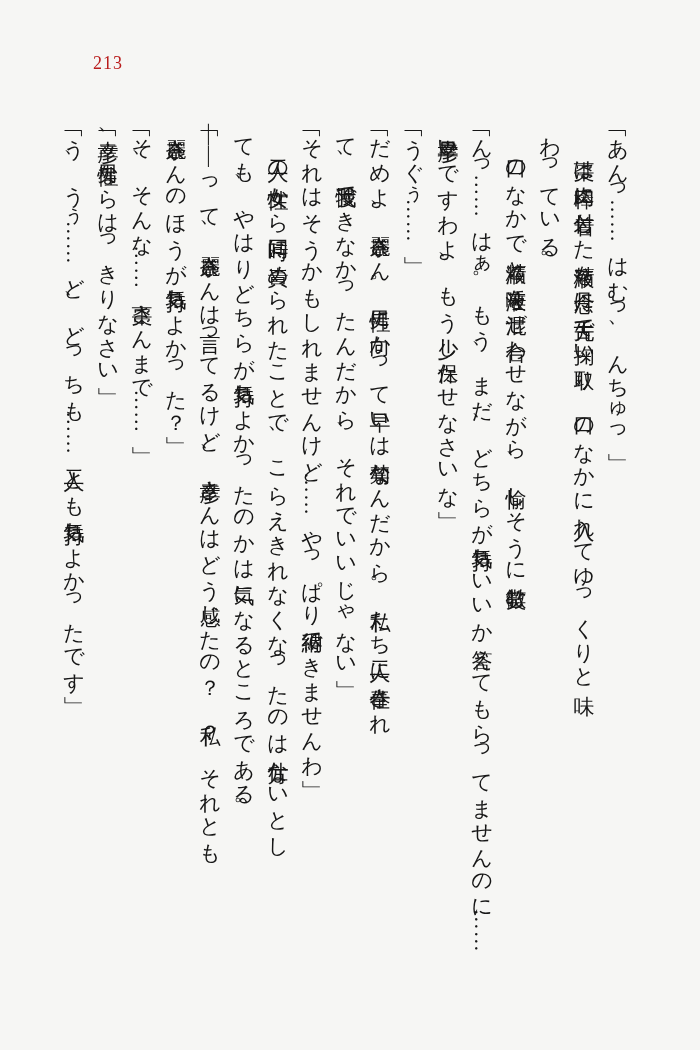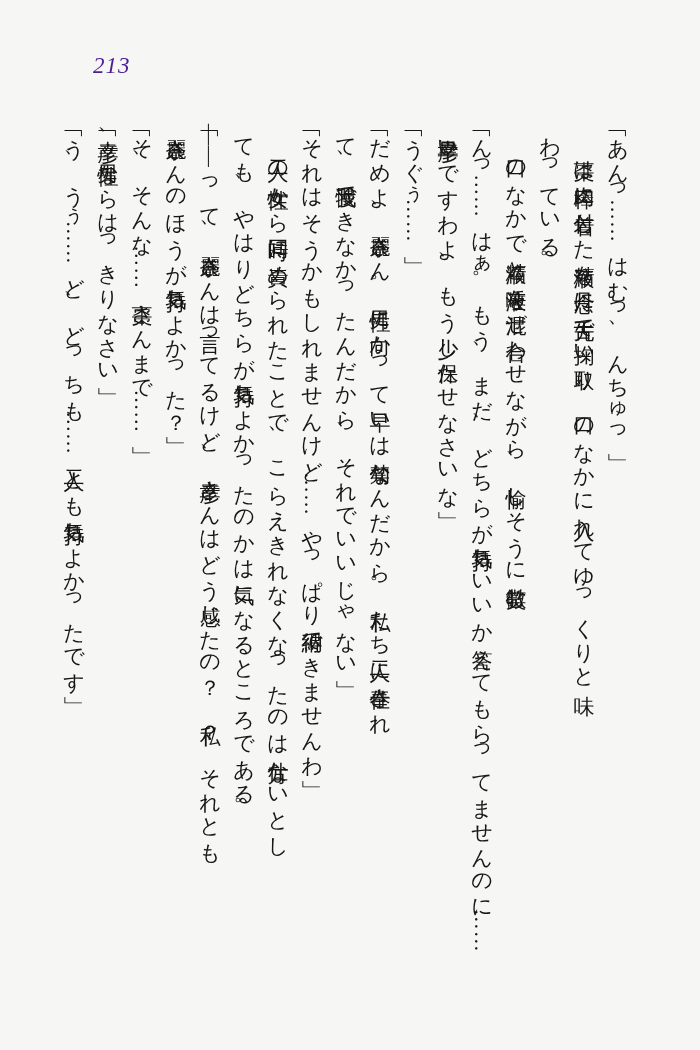--- a/index.html
+++ b/index.html
@@ -13,24 +13,23 @@
     height: 1050px;
     margin: 0 auto;
     background: #f6f6f4;
     overflow: hidden;
     font-family: "Liberation Serif", "DejaVu Serif", serif;
   }
   .page-number {
     position: absolute;
     top: 53px;
     left: 93px;
-    font-style: italic;
-    font-size: 23px;
+    font-size: 18px;
     letter-spacing: 1px;
-    color: #4c1d95;
+    color: #b91c1c;
   }
   .text-block {
     position: absolute;
     top: 123px;
     right: 65px;
     height: 860px;
     writing-mode: vertical-rl;
     text-orientation: mixed;
     font-size: 21px;
     letter-spacing: 0.9px;

